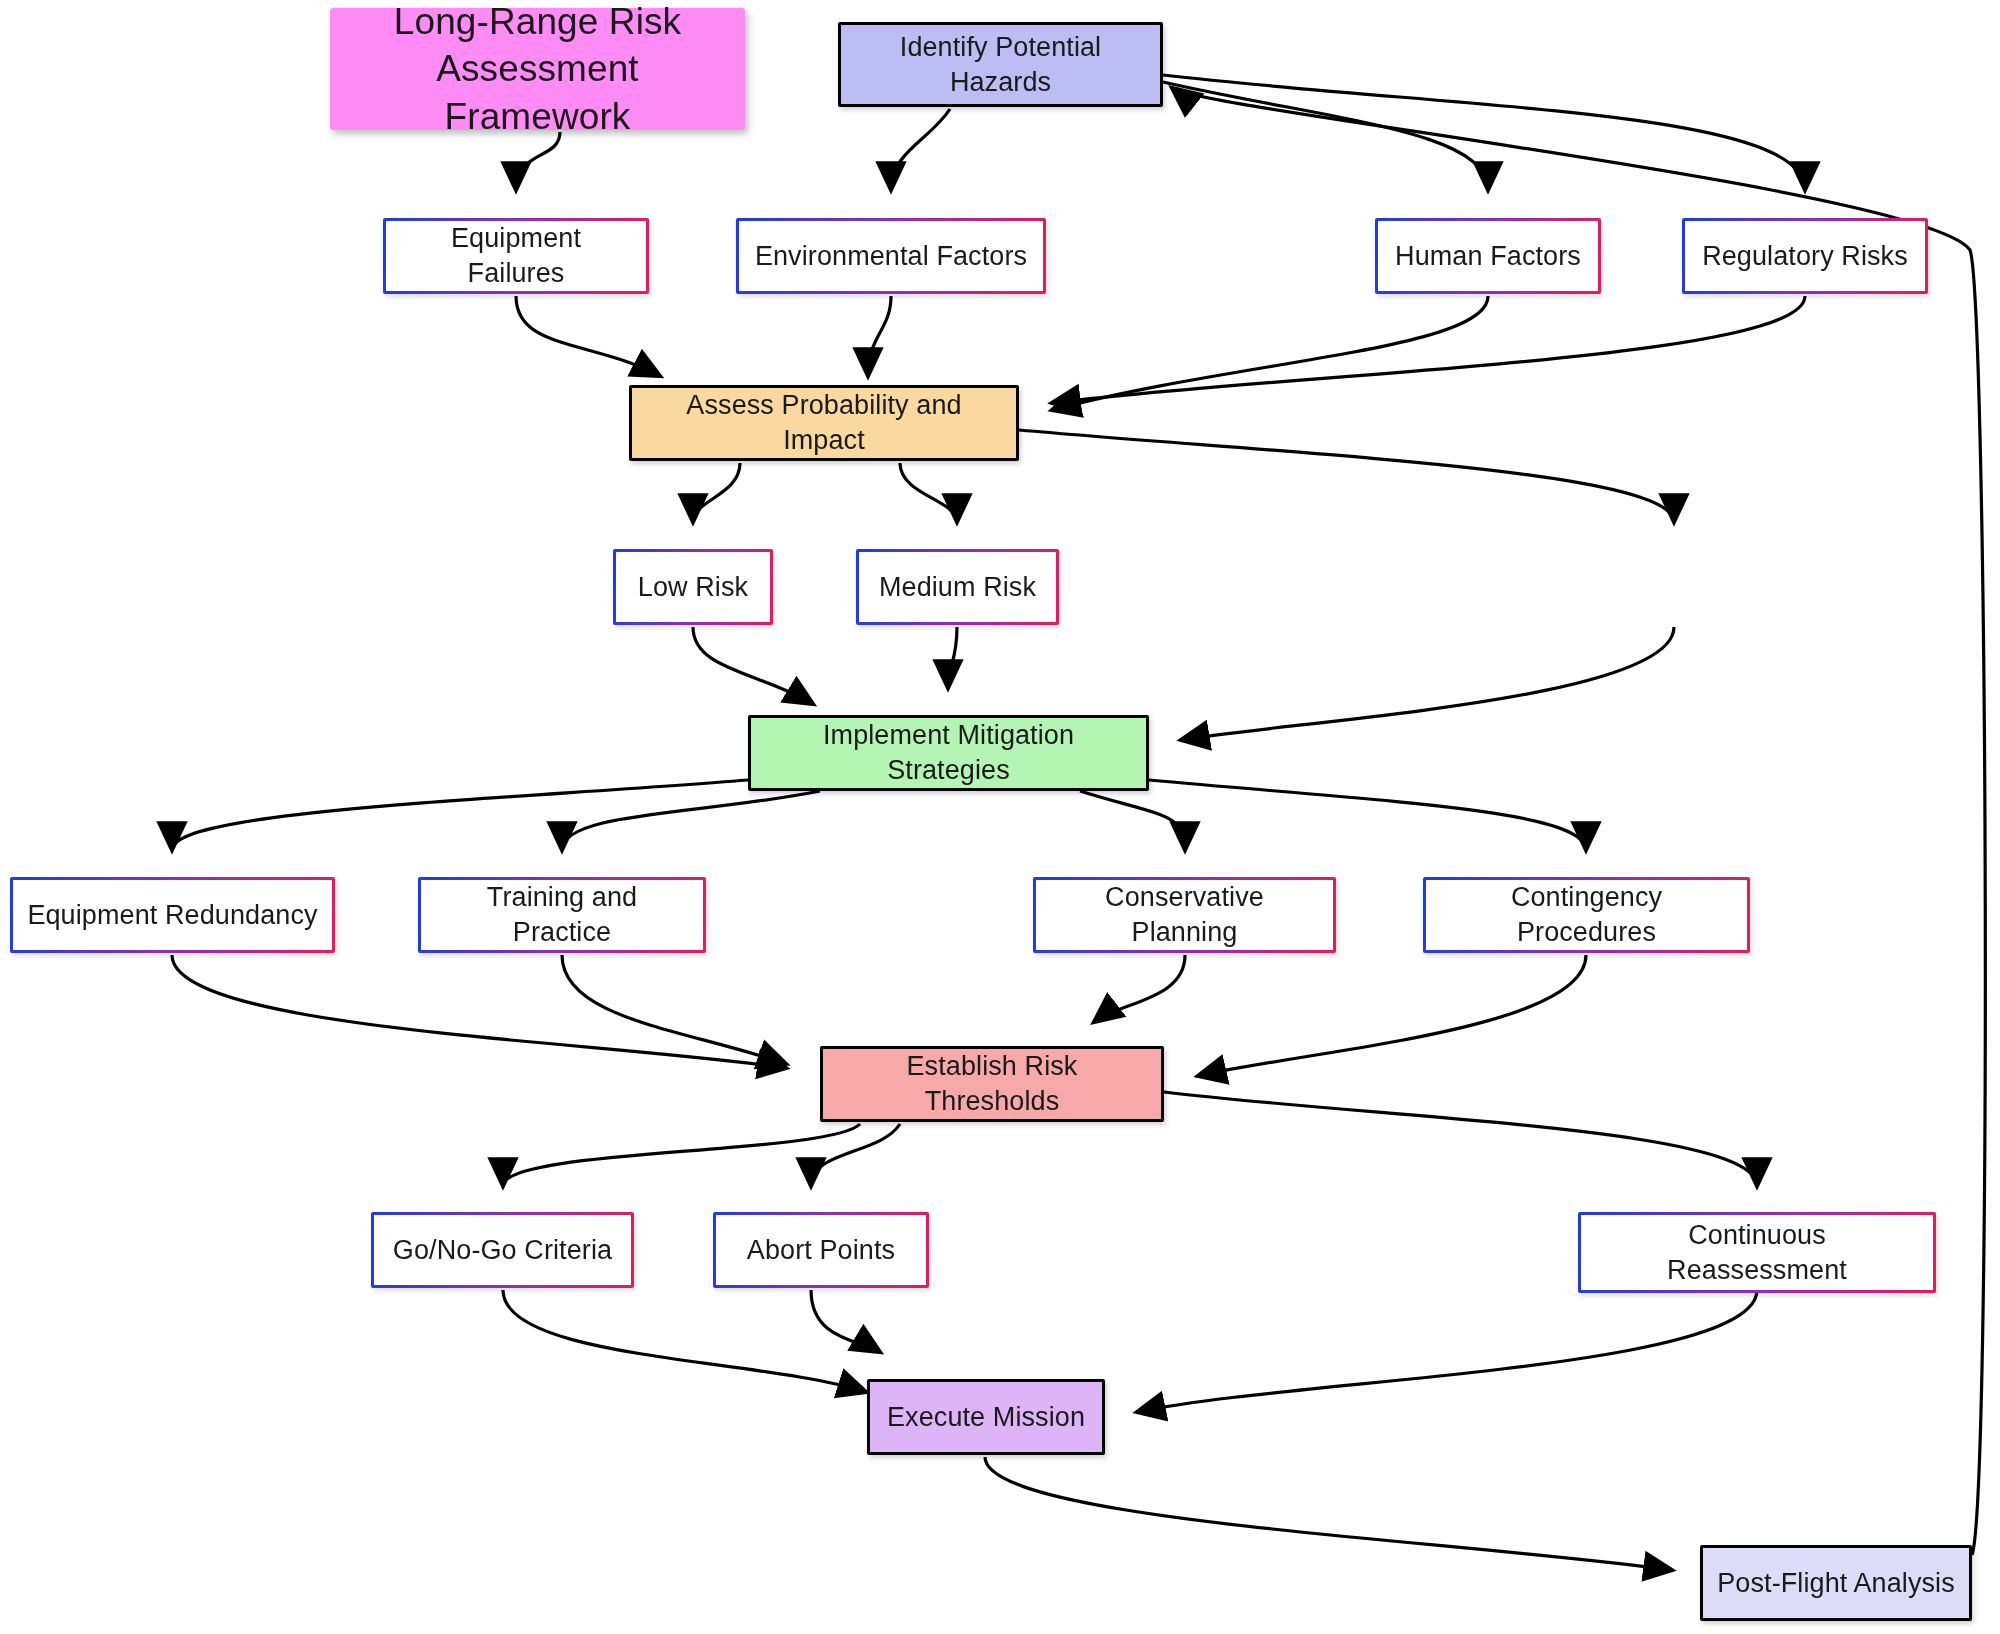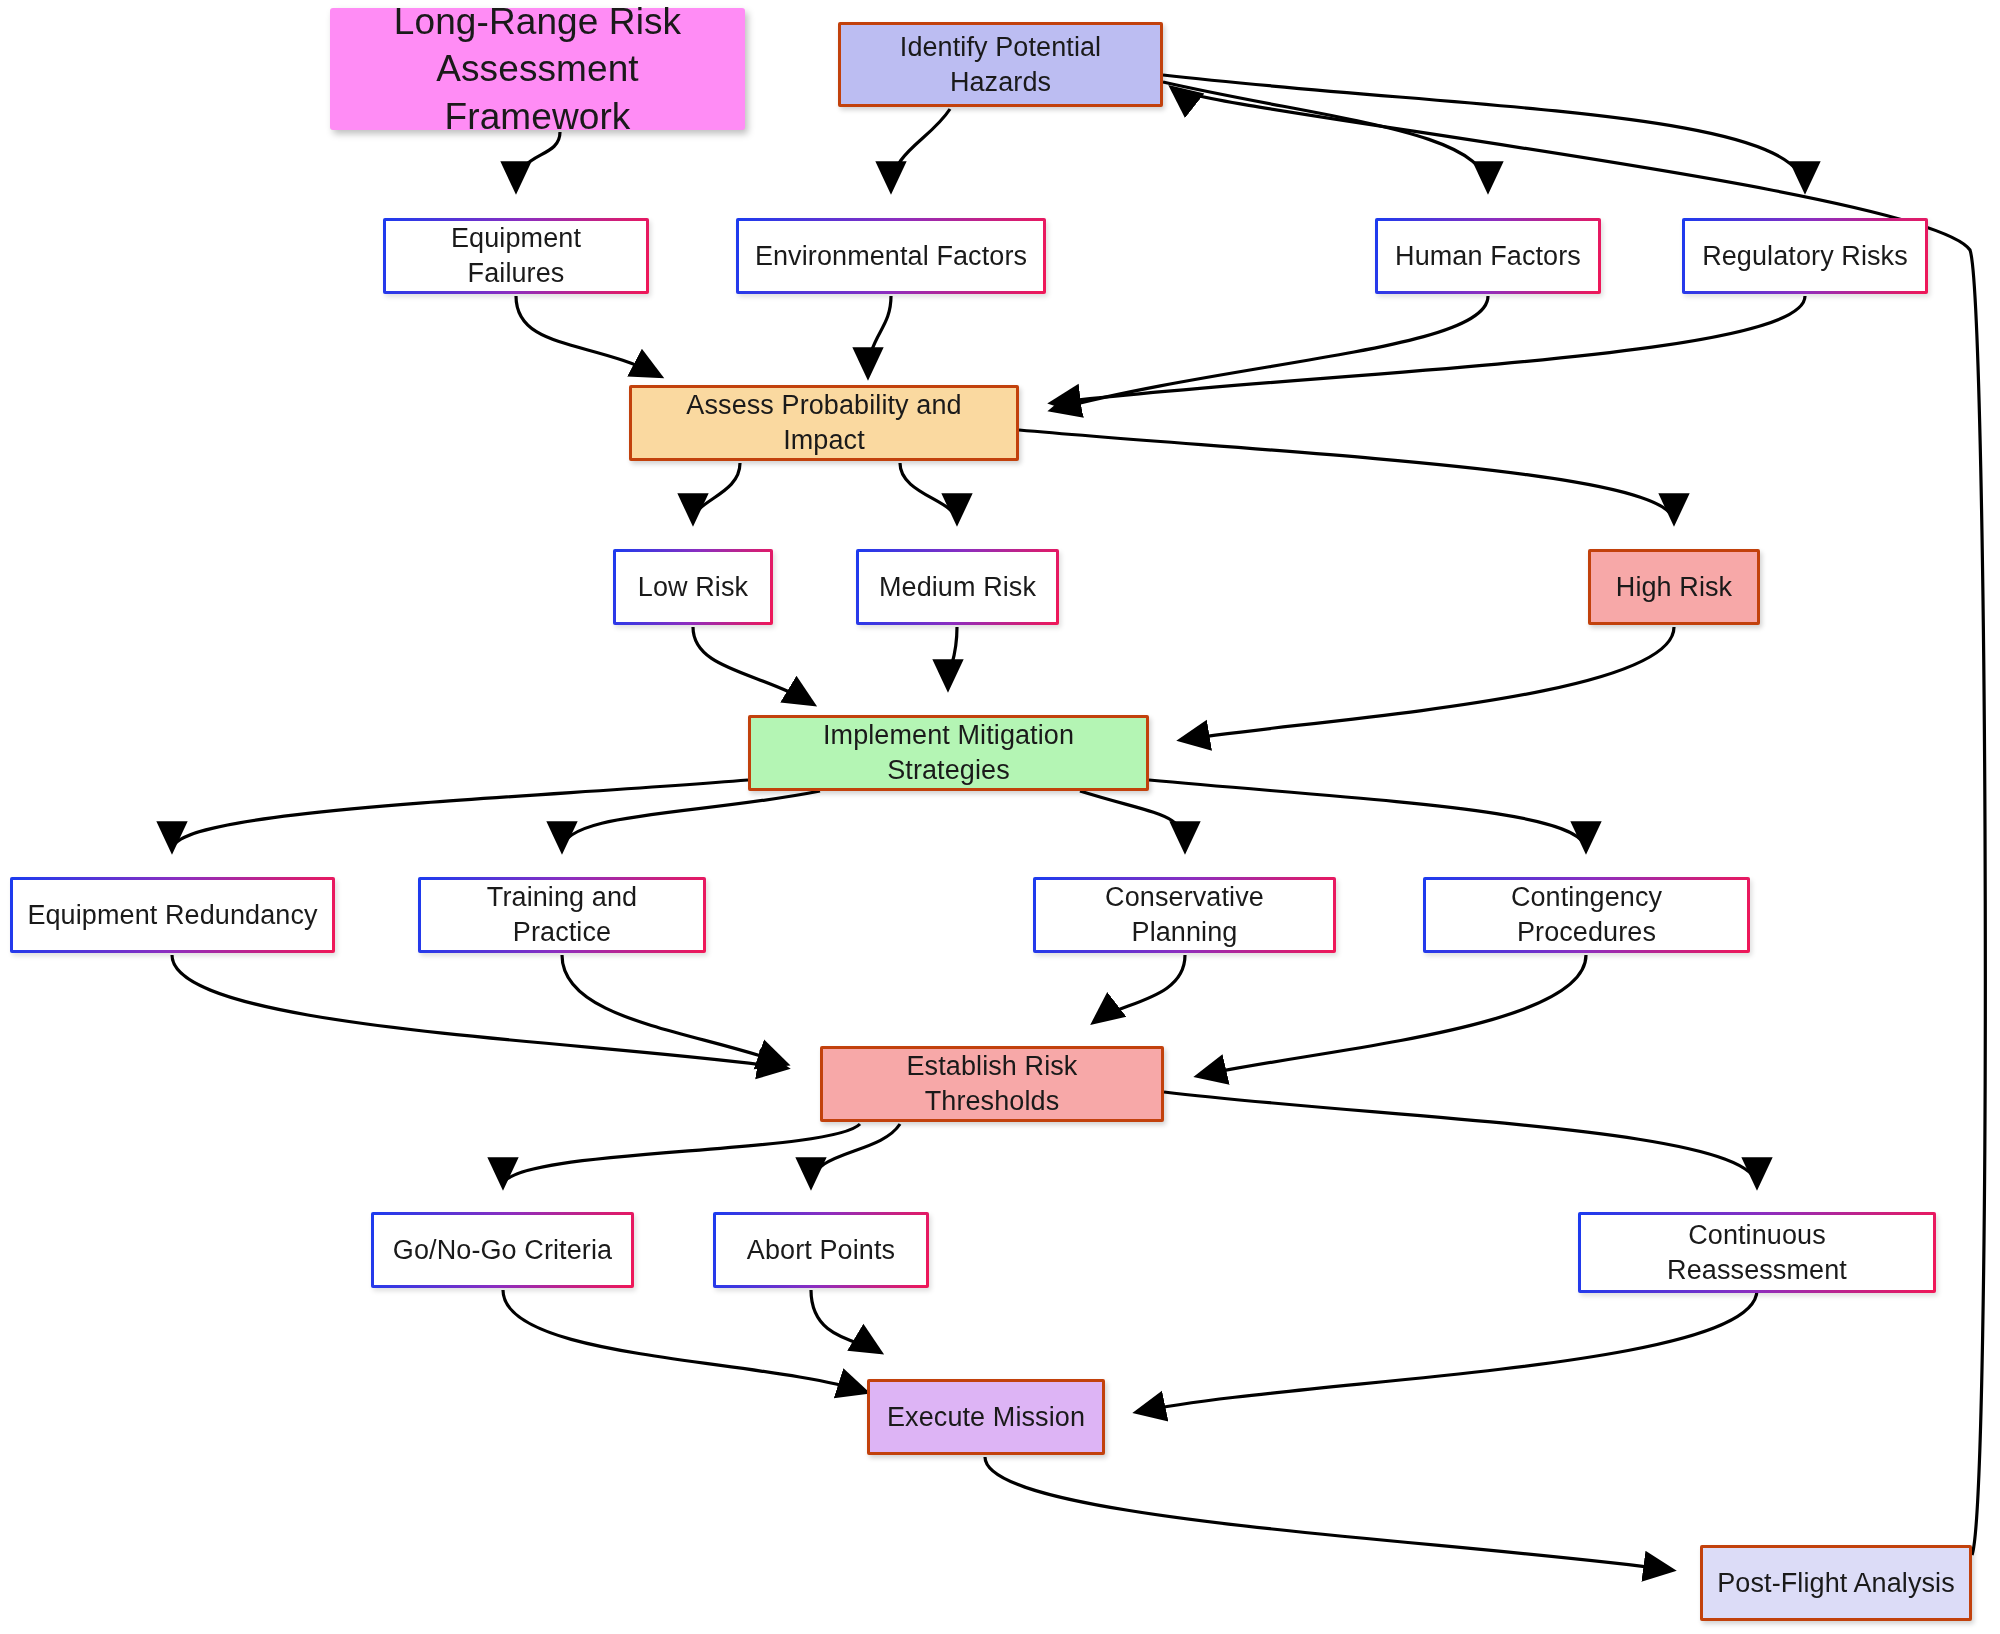--- a/index.html
+++ b/index.html
@@ -43,21 +43,21 @@
     border-radius: 2px;
     background-image:
       linear-gradient(#ffffff, #ffffff),
       linear-gradient(100deg, #1b3bef 0%, #2f36e0 18%, #8b2ec0 52%, #e22170 84%, #f01757 100%);
     background-origin: border-box;
     background-clip: padding-box, border-box;
     box-shadow: 2px 3px 5px rgba(0,0,0,.13);
   }
   
   .node.fill {
-    border: 3px solid #c2410c;
+    border: 3px solid #000000;
     border-radius: 2px;
     box-shadow: 2px 3px 5px rgba(0,0,0,.18);
   }
   .node.root {
     border-width: 9px;
     border-color: #222222;
     border-radius: 3px;
     box-shadow: 3px 4px 7px rgba(0,0,0,.25);
     font-size: 37px;
   }
@@ -158,23 +158,20 @@
   </div>
   <div class="node fill" style="left: 629px; top: 385px; width: 390px; height: 76px; background: rgb(250, 217, 160); color: rgb(26, 26, 26);">
     <span class="lbl">Assess Probability and Impact</span>
   </div>
   <div class="node plain" style="left: 613px; top: 549px; width: 160px; height: 76px; background-image: linear-gradient(rgb(255, 255, 255), rgb(255, 255, 255)), linear-gradient(100deg, rgb(27, 59, 239) 0%, rgb(139, 46, 192) 50%, rgb(240, 23, 87) 100%); color: rgb(26, 26, 26);">
     <span class="lbl">Low Risk</span>
   </div>
   <div class="node plain" style="left: 856px; top: 549px; width: 203px; height: 76px; background-image: linear-gradient(rgb(255, 255, 255), rgb(255, 255, 255)), linear-gradient(100deg, rgb(27, 59, 239) 0%, rgb(139, 46, 192) 50%, rgb(240, 23, 87) 100%); color: rgb(26, 26, 26);">
     <span class="lbl">Medium Risk</span>
   </div>
-  <div class="node fill" style="left: 1588px; top: 549px; width: 172px; height: 76px; background: rgb(247, 168, 168); color: rgb(26, 26, 26);">
-    <span class="lbl">High Risk</span>
-  </div>
   <div class="node plain" style="left: 10px; top: 877px; width: 325px; height: 76px; background-image: linear-gradient(rgb(255, 255, 255), rgb(255, 255, 255)), linear-gradient(100deg, rgb(27, 59, 239) 0%, rgb(139, 46, 192) 50%, rgb(240, 23, 87) 100%); color: rgb(26, 26, 26);">
     <span class="lbl">Equipment Redundancy</span>
   </div>
   <div class="node fill" style="left: 748px; top: 715px; width: 401px; height: 76px; background: rgb(180, 245, 180); color: rgb(26, 26, 26);">
     <span class="lbl">Implement Mitigation Strategies</span>
   </div>
   <div class="node plain" style="left: 418px; top: 877px; width: 288px; height: 76px; background-image: linear-gradient(rgb(255, 255, 255), rgb(255, 255, 255)), linear-gradient(100deg, rgb(27, 59, 239) 0%, rgb(139, 46, 192) 50%, rgb(240, 23, 87) 100%); color: rgb(26, 26, 26);">
     <span class="lbl">Training and Practice</span>
   </div>
   <div class="node plain" style="left: 1033px; top: 877px; width: 303px; height: 76px; background-image: linear-gradient(rgb(255, 255, 255), rgb(255, 255, 255)), linear-gradient(100deg, rgb(27, 59, 239) 0%, rgb(139, 46, 192) 50%, rgb(240, 23, 87) 100%); color: rgb(26, 26, 26);">

